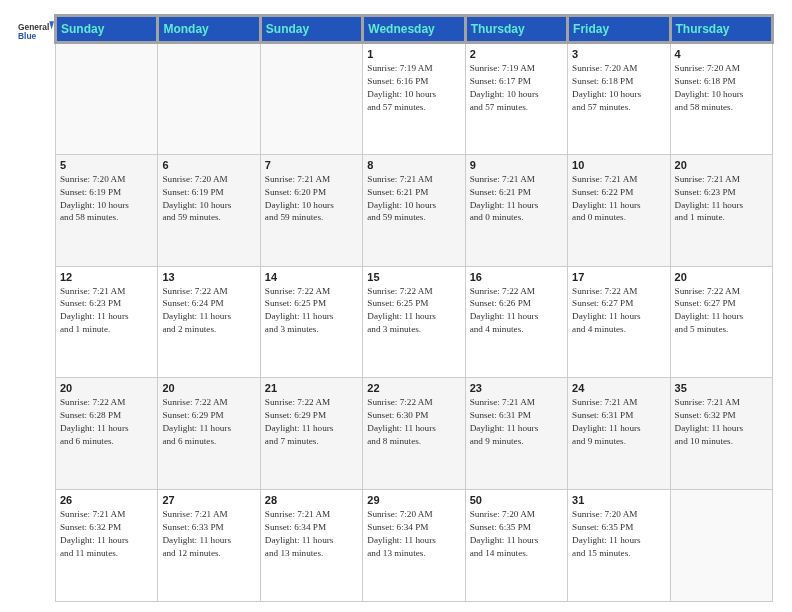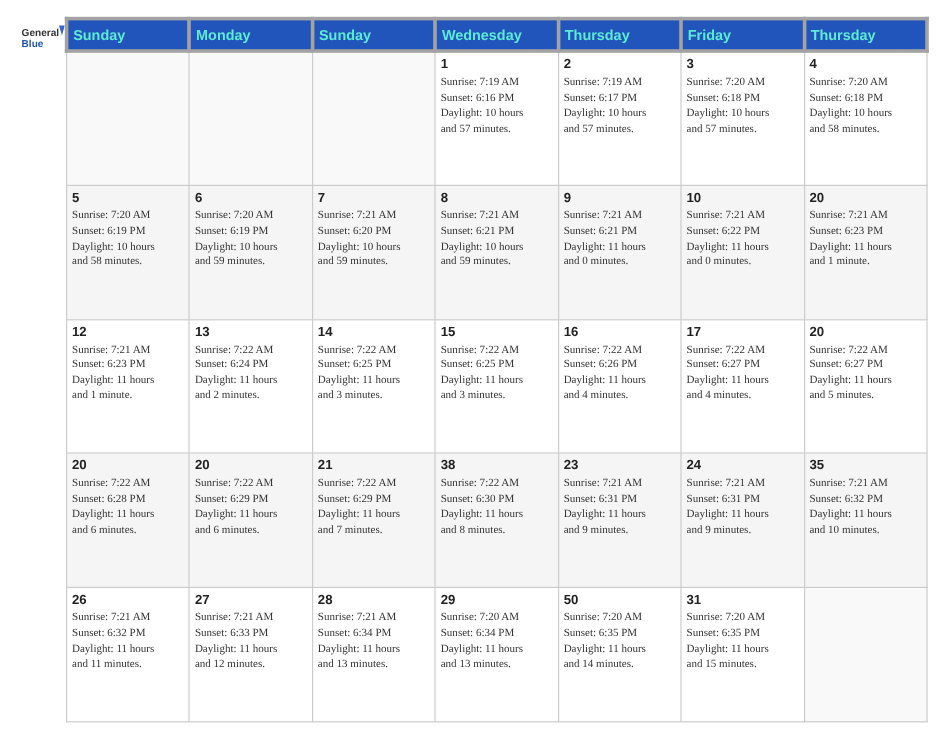--- a/index.html
+++ b/index.html
@@ -204,21 +204,21 @@
           </td>
           <td>
             <span class="day-num">20</span>
             <div class="day-info">Sunrise: 7:22 AM<br>Sunset: 6:29 PM<br>Daylight: 11 hours<br>and 6 minutes.</div>
           </td>
           <td>
             <span class="day-num">21</span>
             <div class="day-info">Sunrise: 7:22 AM<br>Sunset: 6:29 PM<br>Daylight: 11 hours<br>and 7 minutes.</div>
           </td>
           <td>
-            <span class="day-num">38</span>
+            <span class="day-num">22</span>
             <div class="day-info">Sunrise: 7:22 AM<br>Sunset: 6:30 PM<br>Daylight: 11 hours<br>and 8 minutes.</div>
           </td>
           <td>
             <span class="day-num">23</span>
             <div class="day-info">Sunrise: 7:21 AM<br>Sunset: 6:31 PM<br>Daylight: 11 hours<br>and 9 minutes.</div>
           </td>
           <td>
             <span class="day-num">24</span>
             <div class="day-info">Sunrise: 7:21 AM<br>Sunset: 6:31 PM<br>Daylight: 11 hours<br>and 9 minutes.</div>
           </td>

